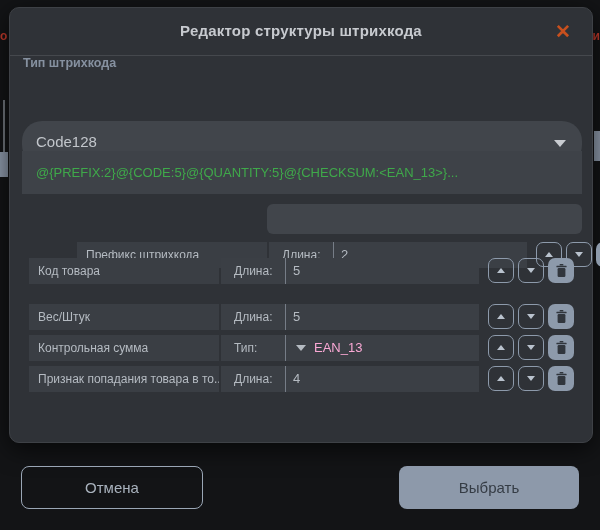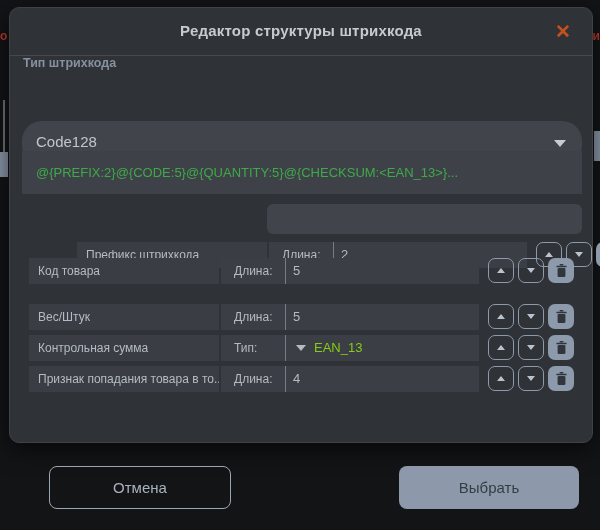--- a/index.html
+++ b/index.html
@@ -150,21 +150,21 @@
   }
   .row-value-dd .dd-tri {
     position: absolute; left: 3px; top: 10px;
     width: 0; height: 0;
     border-left: 5px solid transparent;
     border-right: 5px solid transparent;
     border-top: 6px solid #b5bbc2;
   }
   .row-value-dd .dd-text {
     position: absolute; left: 21px; top: 0;
-    font-size: 13px; color: #84cc16; line-height: 26px;
+    font-size: 13px; color: #f9a8d4; line-height: 26px;
   }
   .mini-btn {
     position: absolute; top: 0;
     width: 26px; height: 25px;
     border-radius: 7px;
     cursor: pointer;
     background: transparent;
     border: 1.5px solid #8d9aab;
     padding: 0;
   }
@@ -197,21 +197,20 @@
     border-radius: 8px;
     font-size: 15px;
     cursor: pointer;
     font-family: "Liberation Sans", sans-serif;
   }
   .btn-cancel {
     left: 11px; width: 182px;
     background: transparent;
     border: 1.5px solid #9aa6b5;
     color: #a9b2bd;
-    margin-left: 28px;
   }
   .btn-save {
     left: 201px; width: 180px;
     background: #8d99aa;
     border: none;
     color: #353c45;
   }
   .btn-select {
     left: 389px; width: 180px;
     background: #8d99aa;

